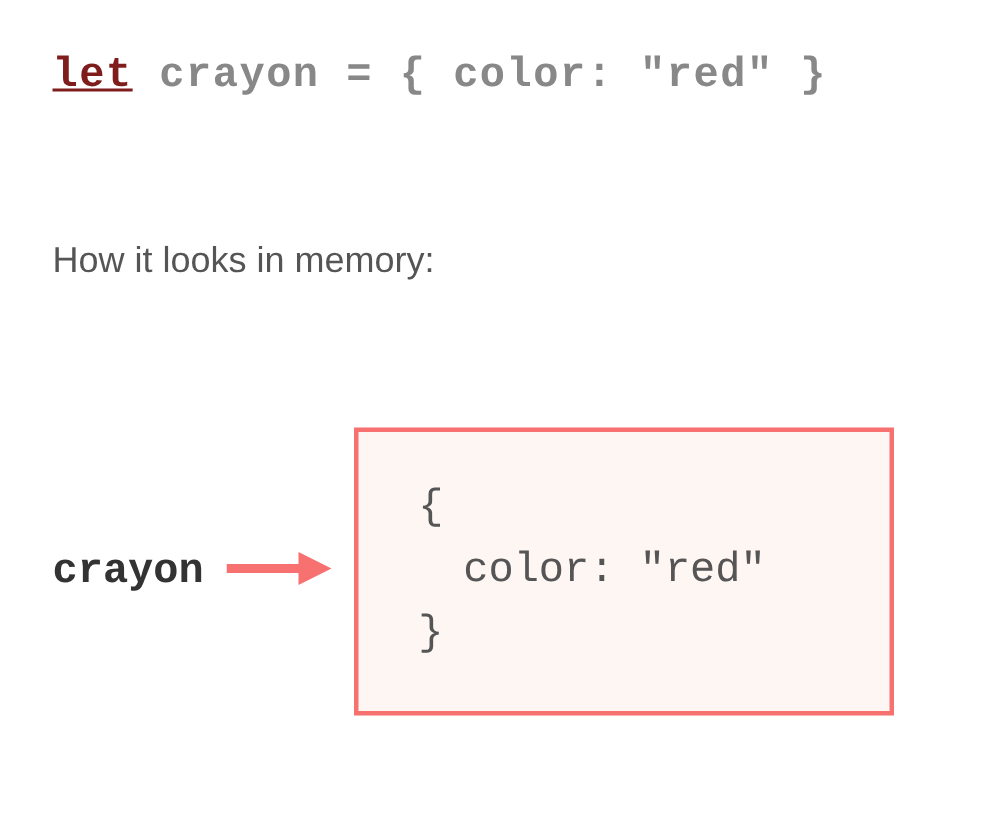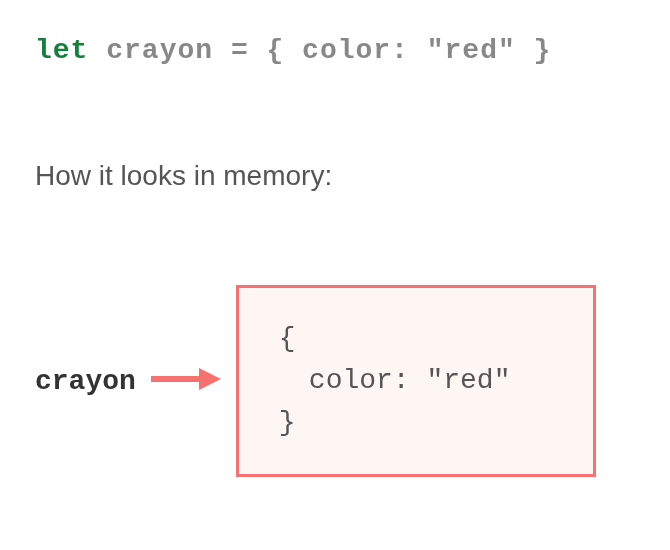--- a/index.html
+++ b/index.html
@@ -15,31 +15,31 @@
       position: relative;
     }
     .code-line {
       position: absolute;
       top: 35px;
       left: 35px;
       font-size: 28px;
       font-weight: bold;
       letter-spacing: 1px;
     }
-    .kw-let { color: #15803d; }
+    .kw-let { color: #7f1d1d; text-decoration: underline; }
     .var-name { color: #888; }
     .equals { color: #888; }
     .obj-literal { color: #888; }
     
     .caption {
       position: absolute;
       top: 160px;
       left: 35px;
       font-family: -apple-system, BlinkMacSystemFont, 'Segoe UI', Arial, sans-serif;
-      font-size: 28px;
+      font-size: 24px;
       color: #555;
       font-weight: 400;
     }
     
     .memory-diagram {
       position: absolute;
       top: 285px;
       left: 35px;
       display: flex;
       align-items: center;

